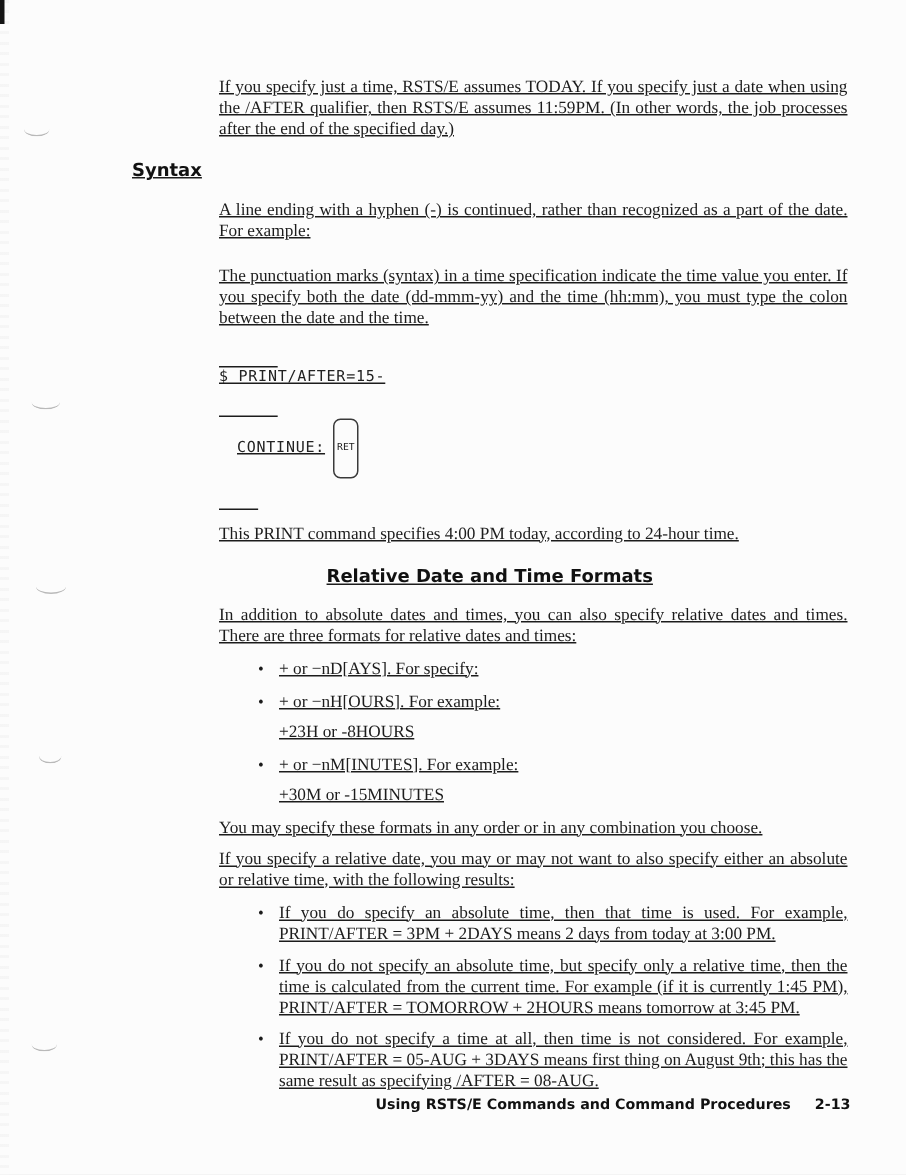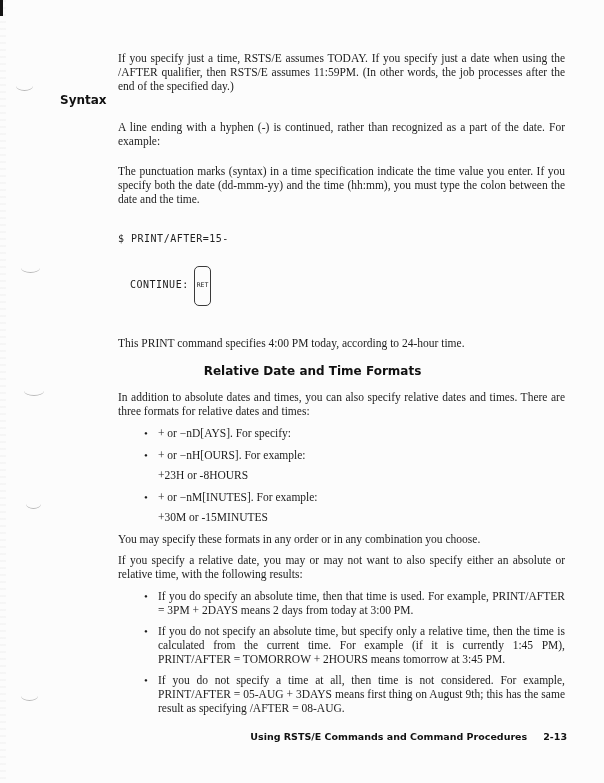--- a/index.html
+++ b/index.html
@@ -26,32 +26,32 @@
     border-radius:0 0 70% 70% / 0 0 100% 100%;
     opacity:.8;
   }
   .mm1{left:16px;top:84px;width:17px;}
   .mm2{left:21px;top:266px;width:19px;}
   .mm3{left:24px;top:389px;width:20px;}
   .mm4{left:26px;top:502px;width:15px;}
   .mm5{left:21px;top:694px;width:17px;}
 
   .content{
-    position:absolute;left:118px;right:39px;top:51px;
-    font-size:11.5px;line-height:14px;
+    position:absolute;left:146px;right:39px;top:51px;
+    font-size:11.5px;line-height:14px;text-decoration:underline;
   }
   .para{margin:0;text-align:justify;}
   .heading{
     font-family:"DejaVu Sans", sans-serif;
     font-weight:bold;
     font-size:12px;line-height:15px;
     color:#111;
     margin-left:-58px;
   }
-  .h-syntax{}
+  .h-syntax{margin-top:13px;}
   .h-relative{margin-top:14px;text-align:center;}
   .p2{margin-top:16px;}
   .p3{margin-top:12px;}
   .codeblock{
     margin-top:5px;
     font-family:"DejaVu Sans Mono", monospace;
     font-size:10px;line-height:11px;
     letter-spacing:.5px;
     color:#222;
     white-space:pre;

